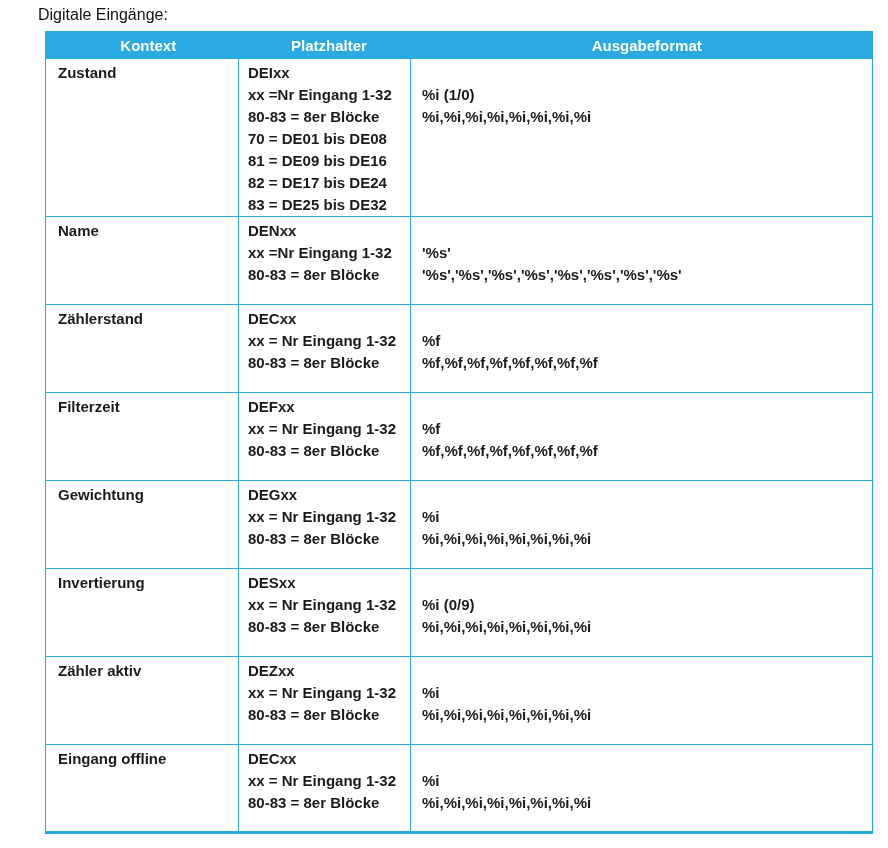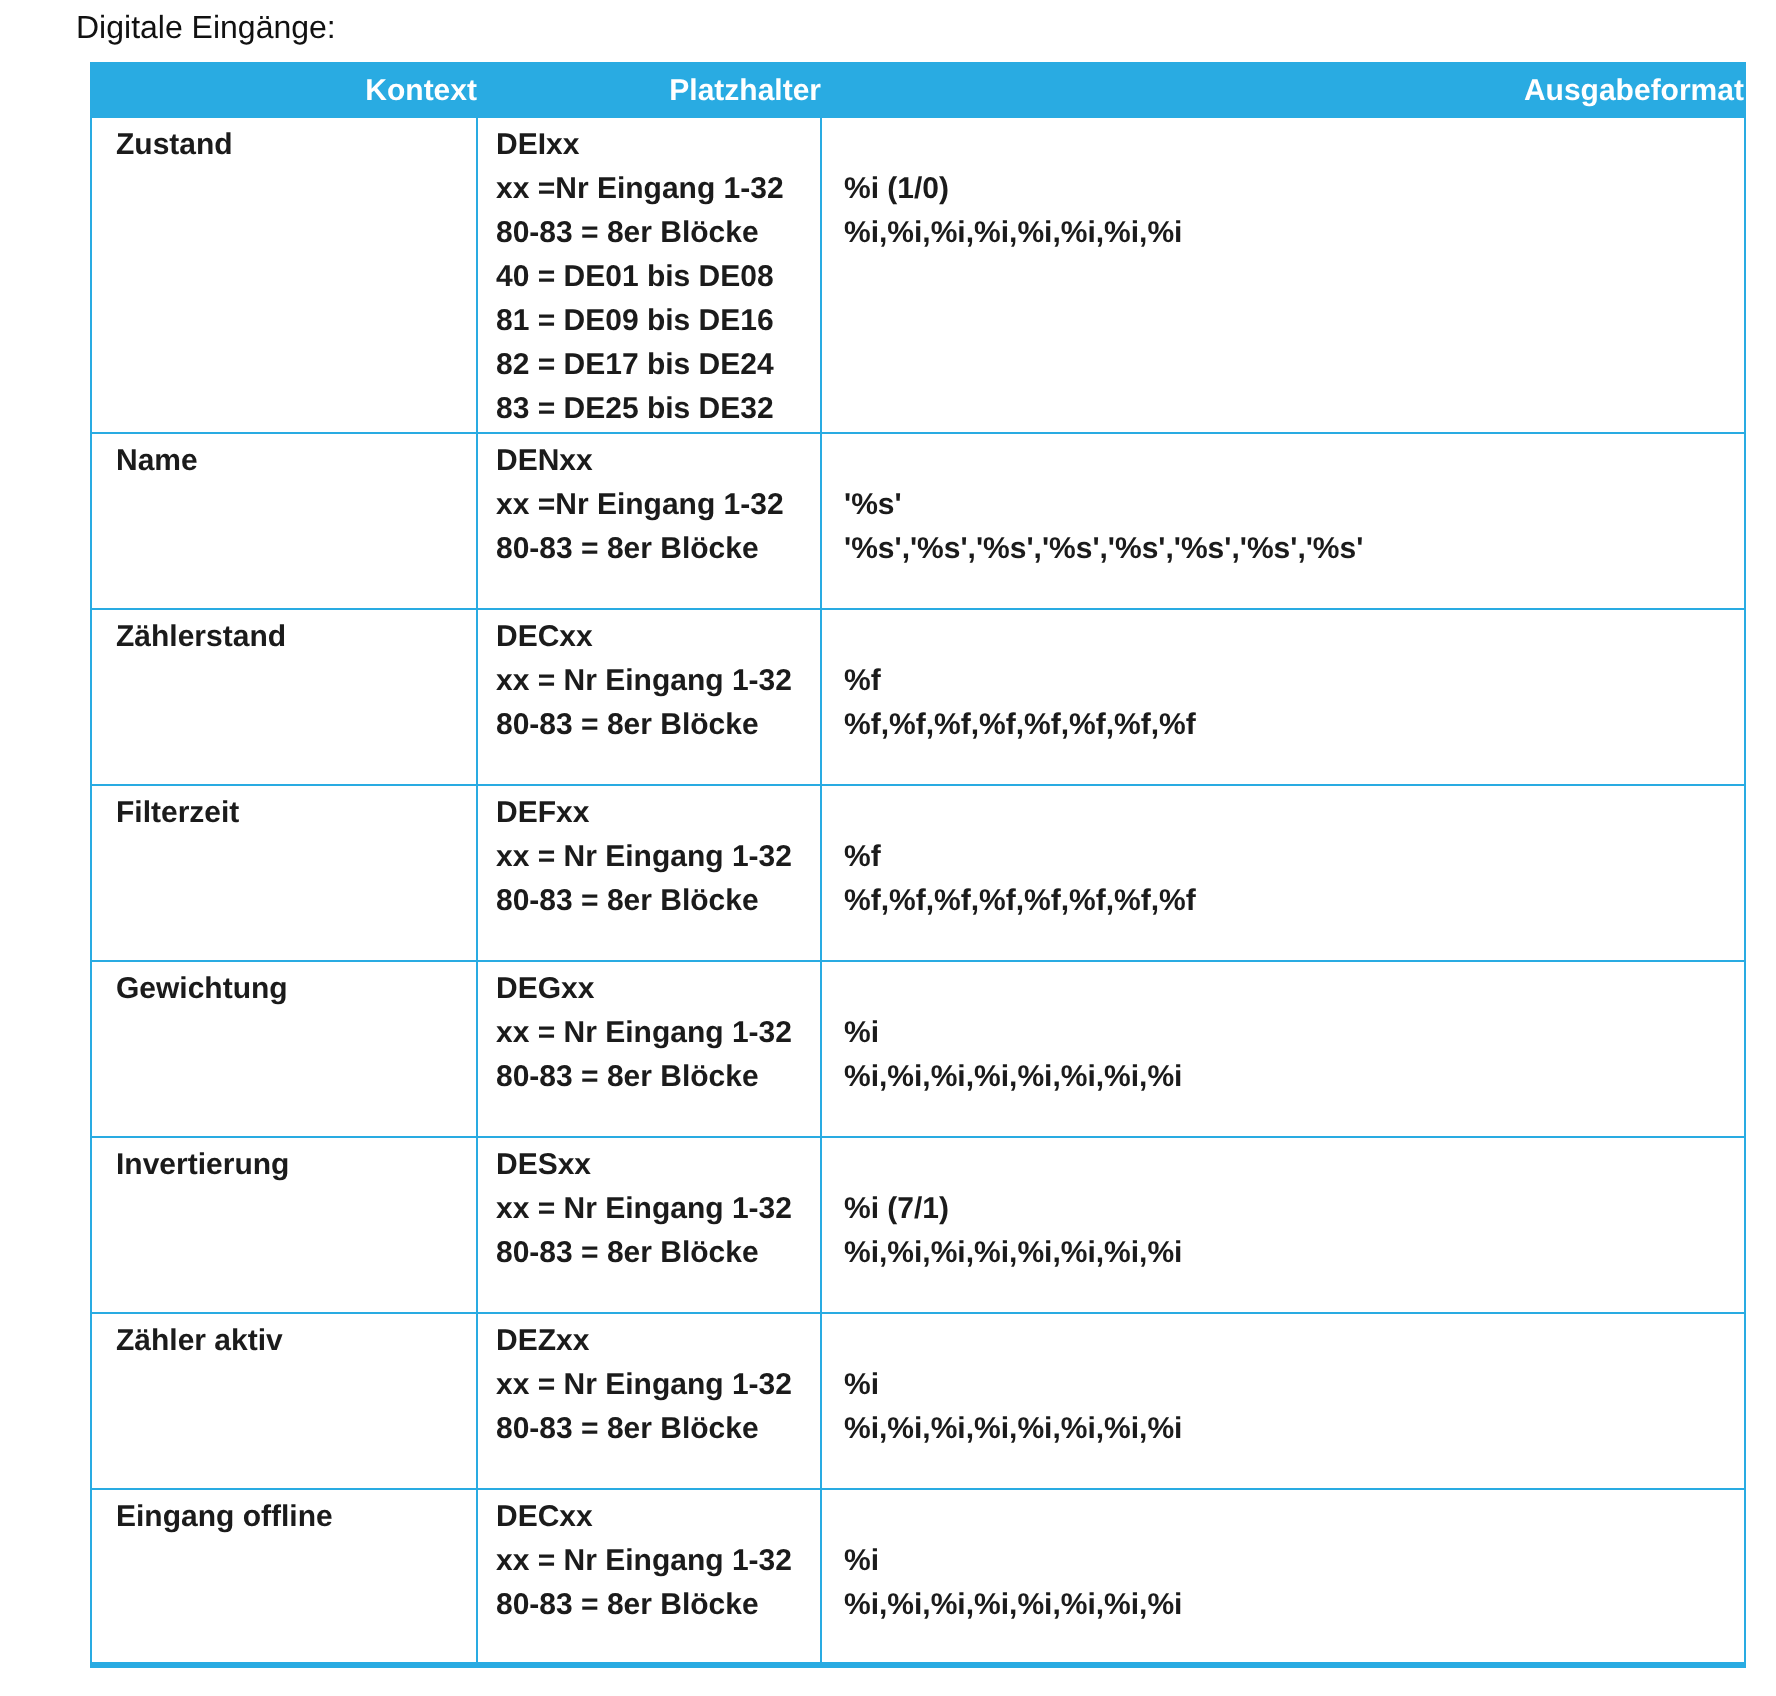--- a/index.html
+++ b/index.html
@@ -27,21 +27,21 @@
     table-layout:fixed;
   }
   table.doc-table{border:1px solid var(--accent);border-bottom:3px solid var(--accent);}
   col.c1{width:193px;}
   col.c2{width:172px;}
   col.c3{width:462px;}
   thead th{
     background:var(--accent);
     color:var(--header-text);
     font-size:15px;font-weight:bold;
-    text-align:right;
+    text-align:center;
     height:26px;
     padding:0 0 0 12px;
     border:0;
   }
   thead th.h2{padding-left:9px;}
   thead th.h3{padding-left:11px;}
   tbody td{
     border:1px solid var(--accent);
     vertical-align:top;
     padding:3px 4px 0 12px;
@@ -74,21 +74,21 @@
   </thead>
   <tbody>
     <tr class="row-tall">
       <td>
         <div class="ln">Zustand</div>
       </td>
       <td class="c2cell">
         <div class="ln">DEIxx</div>
         <div class="ln">xx =Nr Eingang 1-32</div>
         <div class="ln">80-83 = 8er Blöcke</div>
-        <div class="ln">40 = DE01 bis DE08</div>
+        <div class="ln">70 = DE01 bis DE08</div>
         <div class="ln">81 = DE09 bis DE16</div>
         <div class="ln">82 = DE17 bis DE24</div>
         <div class="ln">83 = DE25 bis DE32</div>
       </td>
       <td class="c3cell">
         <div class="ln spacer"></div>
         <div class="ln">%i (1/0)</div>
         <div class="ln">%i,%i,%i,%i,%i,%i,%i,%i</div>
       </td>
     </tr>
@@ -156,21 +156,21 @@
       <td>
         <div class="ln">Invertierung</div>
       </td>
       <td class="c2cell">
         <div class="ln">DESxx</div>
         <div class="ln">xx = Nr Eingang 1-32</div>
         <div class="ln">80-83 = 8er Blöcke</div>
       </td>
       <td class="c3cell">
         <div class="ln spacer"></div>
-        <div class="ln">%i (7/1)</div>
+        <div class="ln">%i (0/9)</div>
         <div class="ln">%i,%i,%i,%i,%i,%i,%i,%i</div>
       </td>
     </tr>
     <tr class="row-std">
       <td>
         <div class="ln">Zähler aktiv</div>
       </td>
       <td class="c2cell">
         <div class="ln">DEZxx</div>
         <div class="ln">xx = Nr Eingang 1-32</div>

